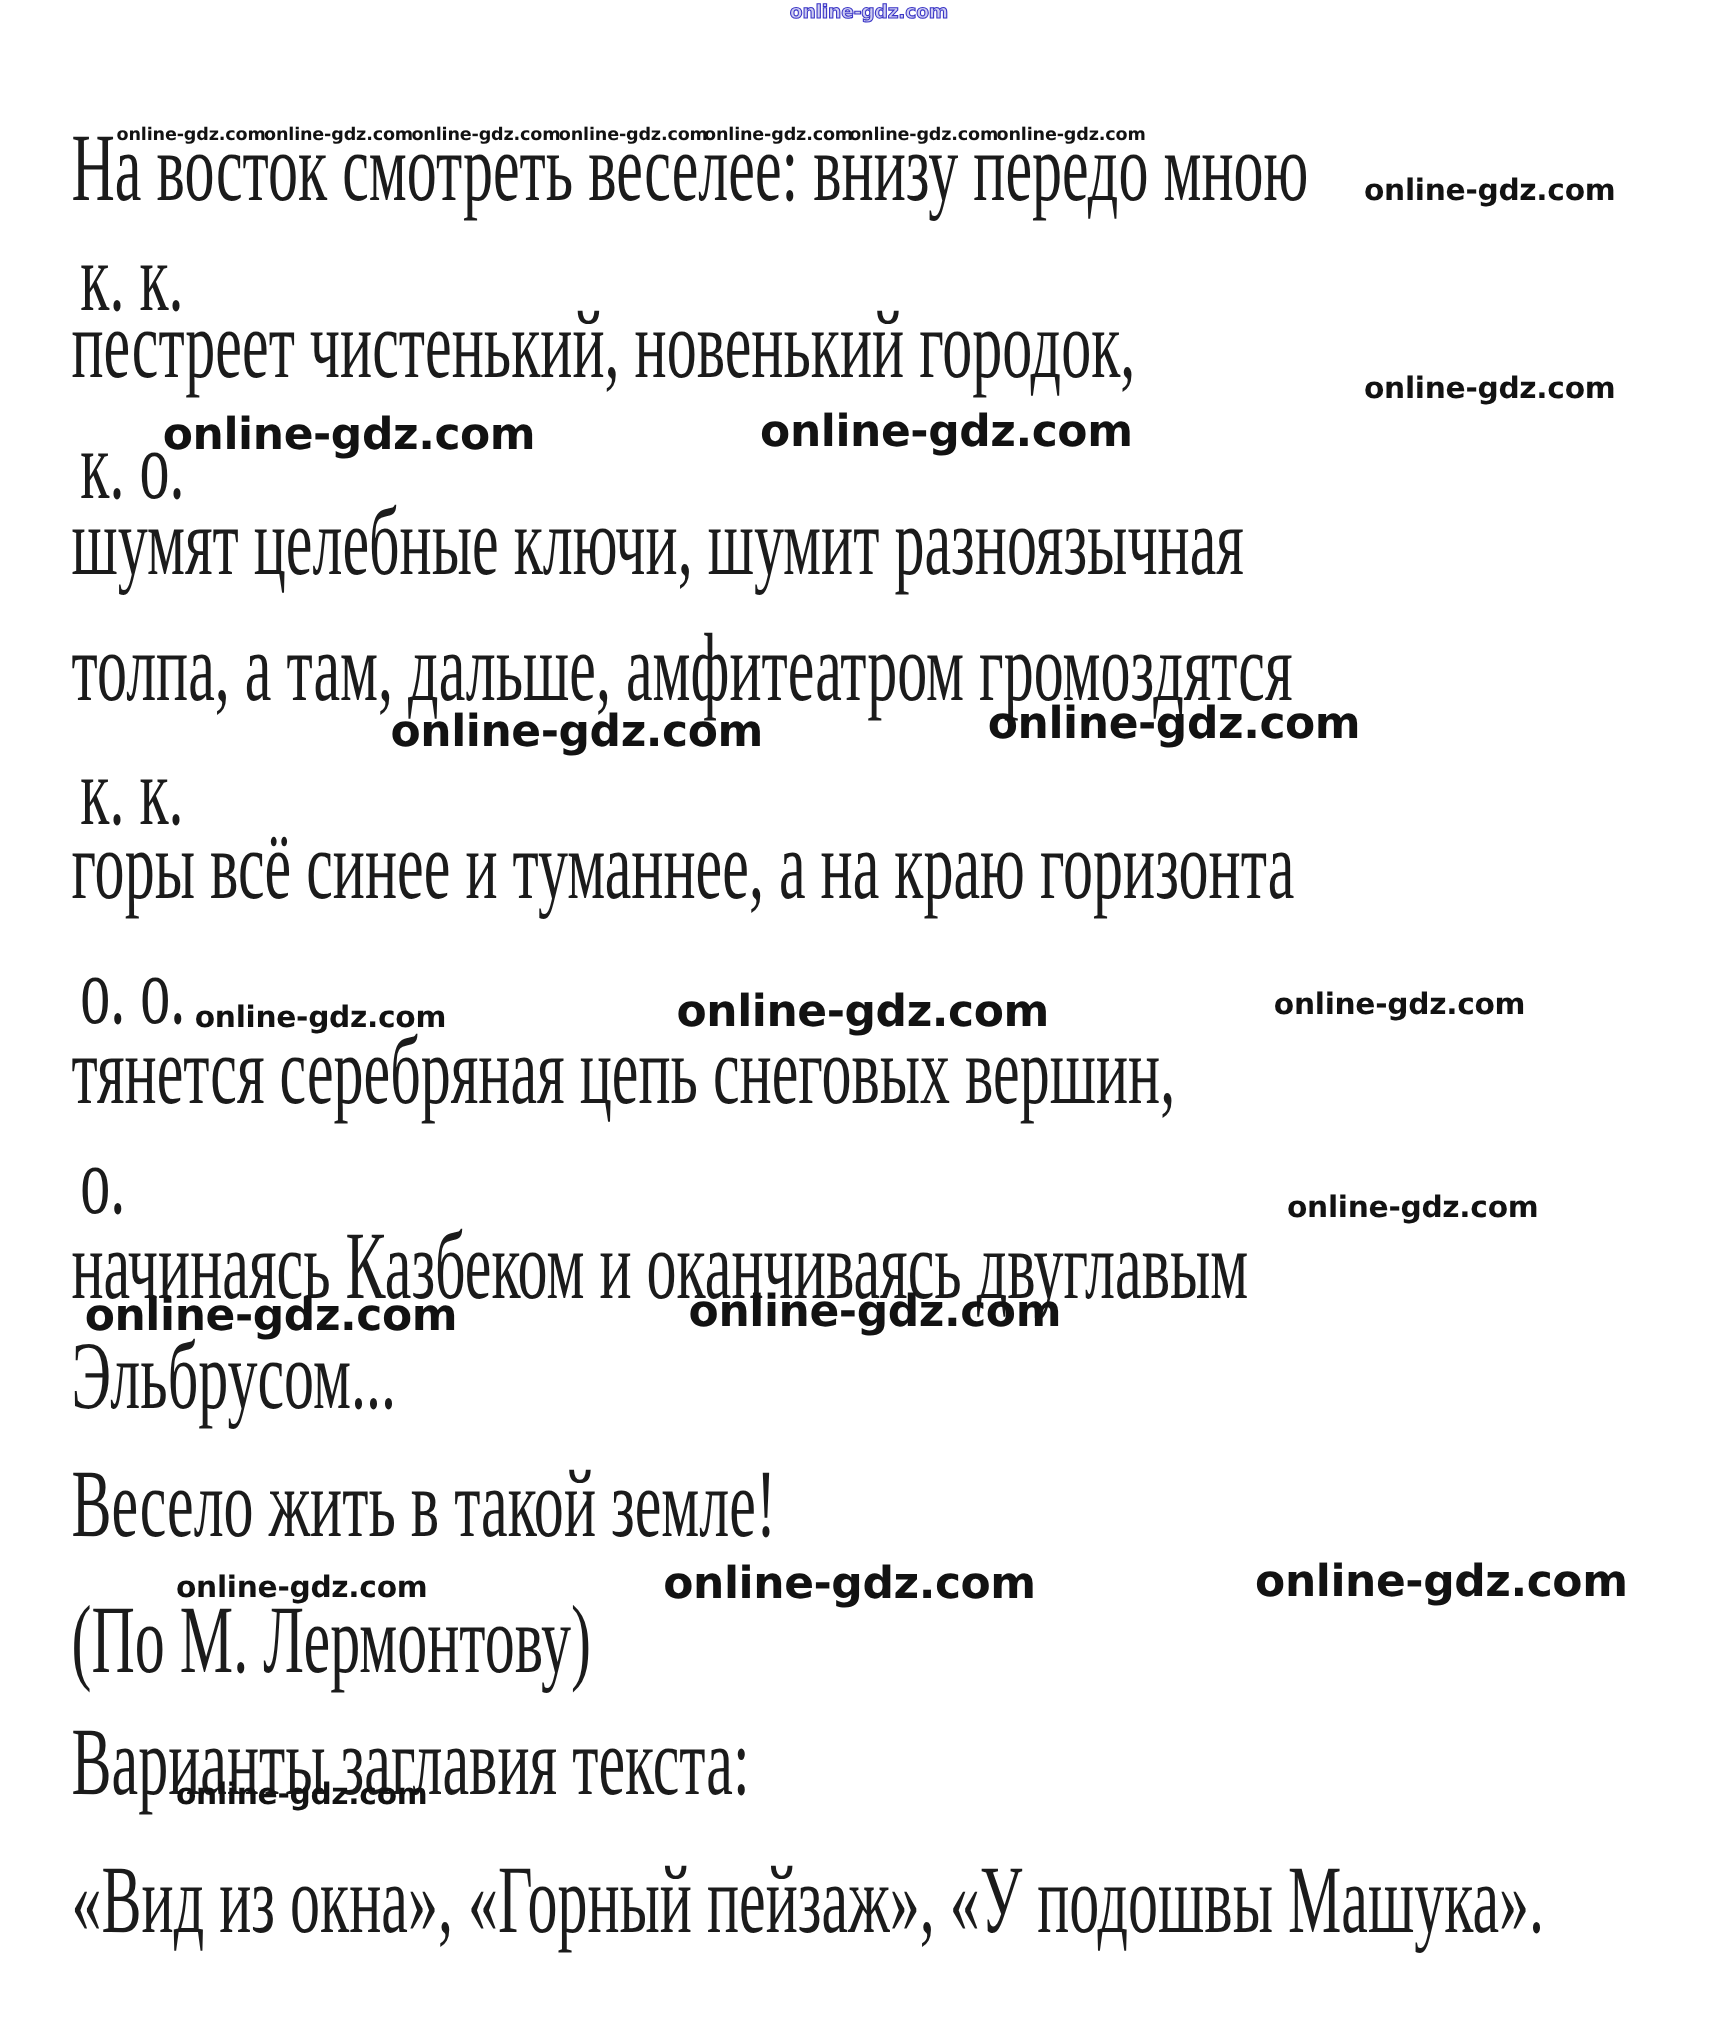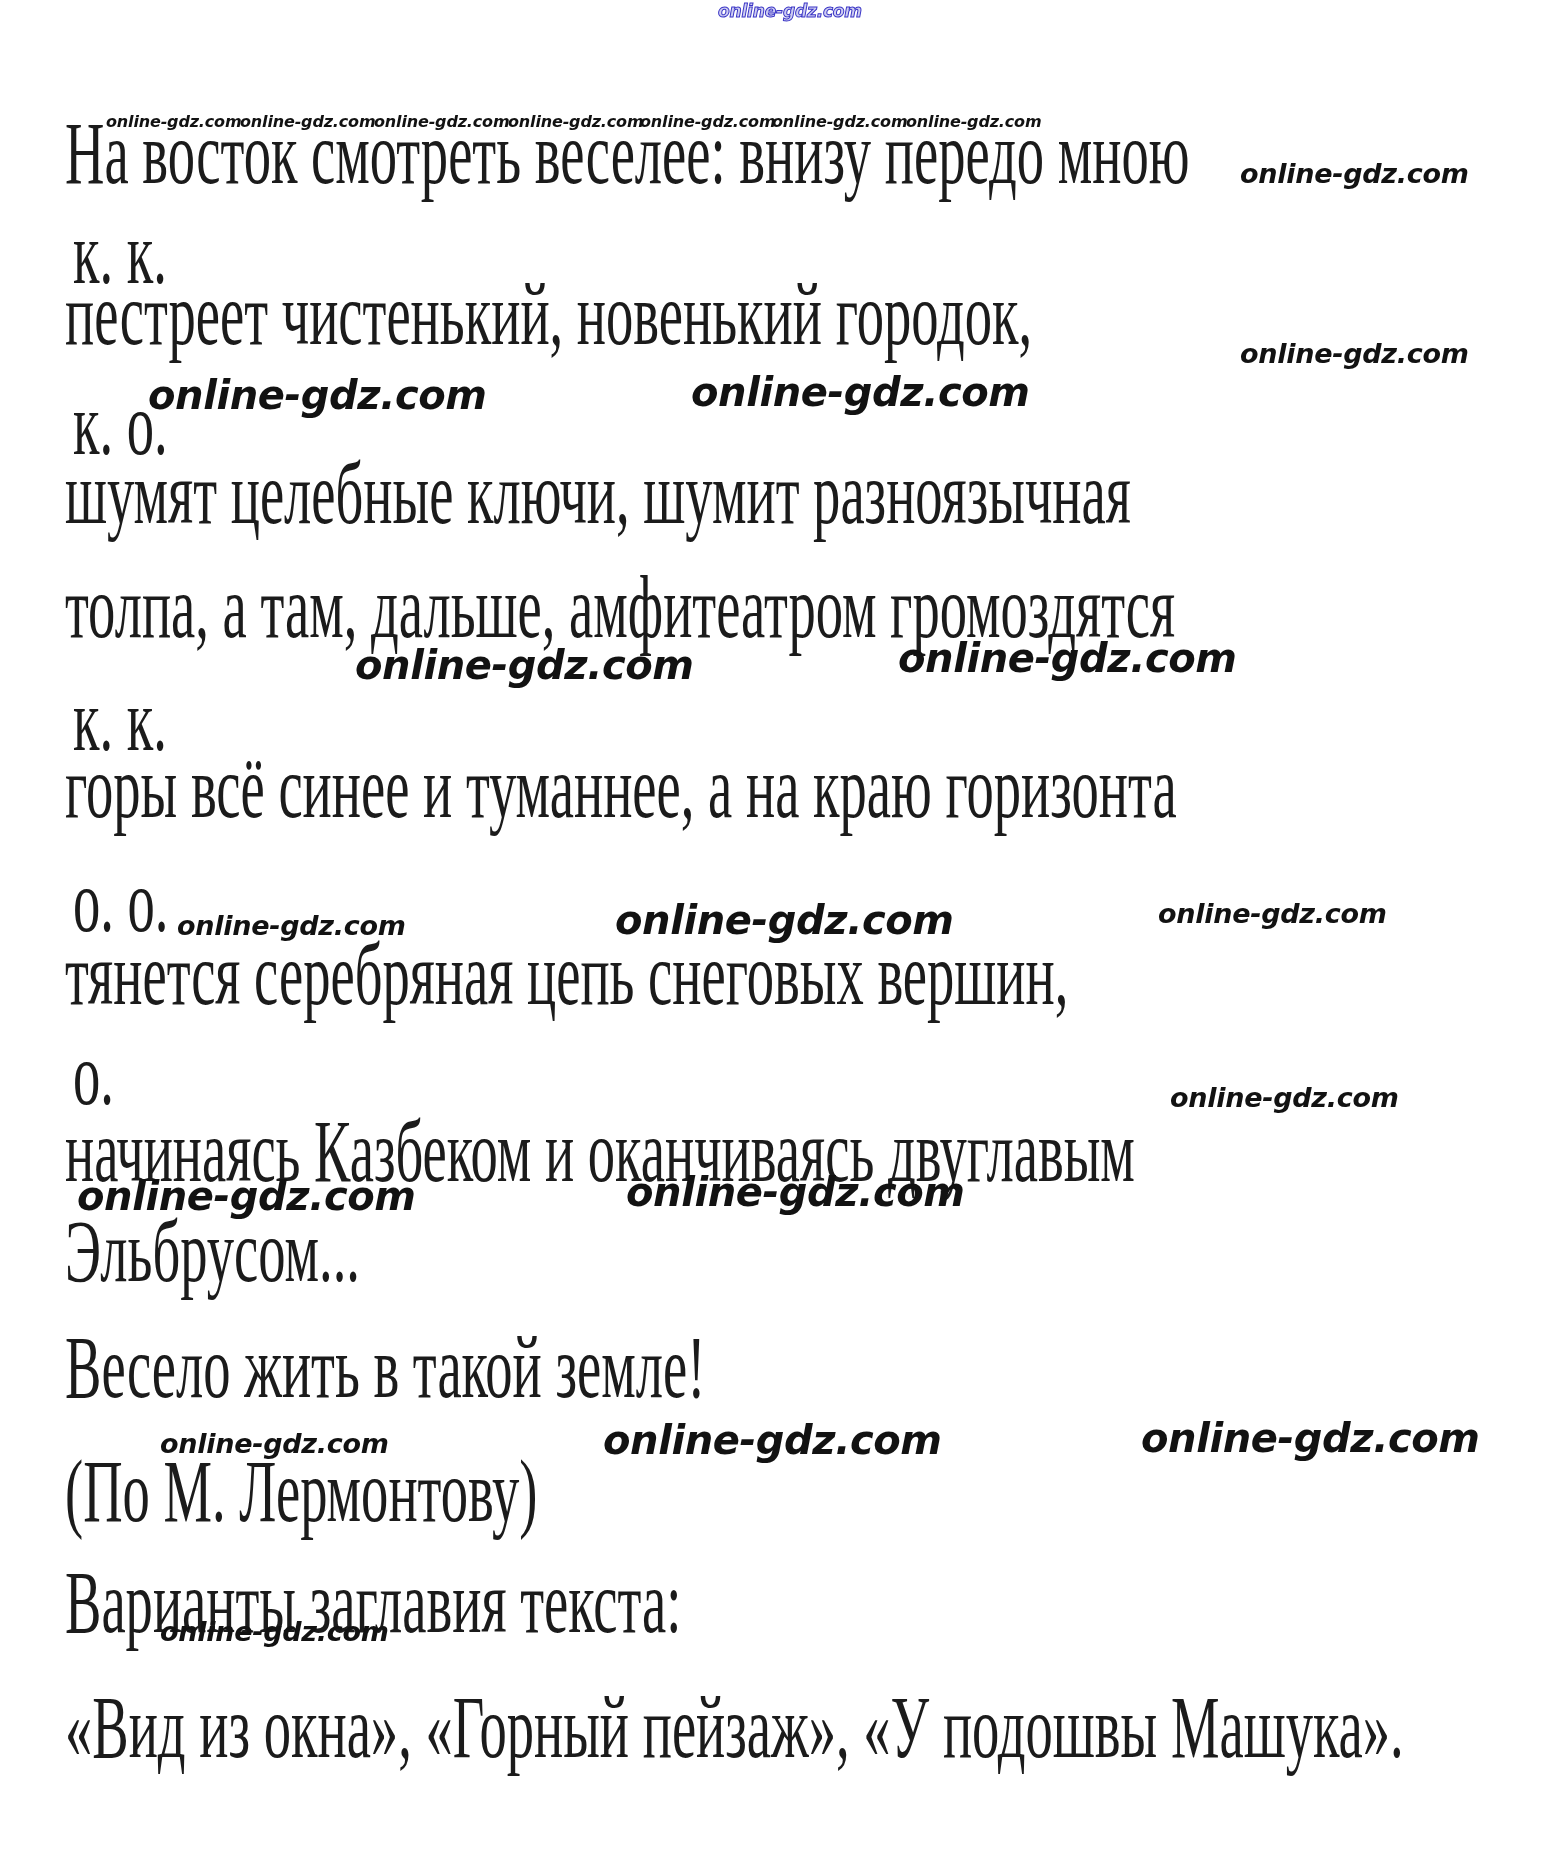--- a/index.html
+++ b/index.html
@@ -29,21 +29,20 @@
   }
   
   .wm {
     position: absolute;
     font-family: "DejaVu Sans", sans-serif;
     font-weight: bold;
     color: #121212;
     white-space: nowrap;
     line-height: 1;
     letter-spacing: -0.01em;
-    font-style: italic;
   }
   .wm-xs { font-size: 16px; }
   .wm-md { font-size: 27px; }
   .wm-lg { font-size: 40px; }
   .wm-blue {
     font-size: 17px;
     color: rgba(60, 54, 200, 0.25);
     -webkit-text-stroke: 1px #3a35c6;
   }
 </style>

